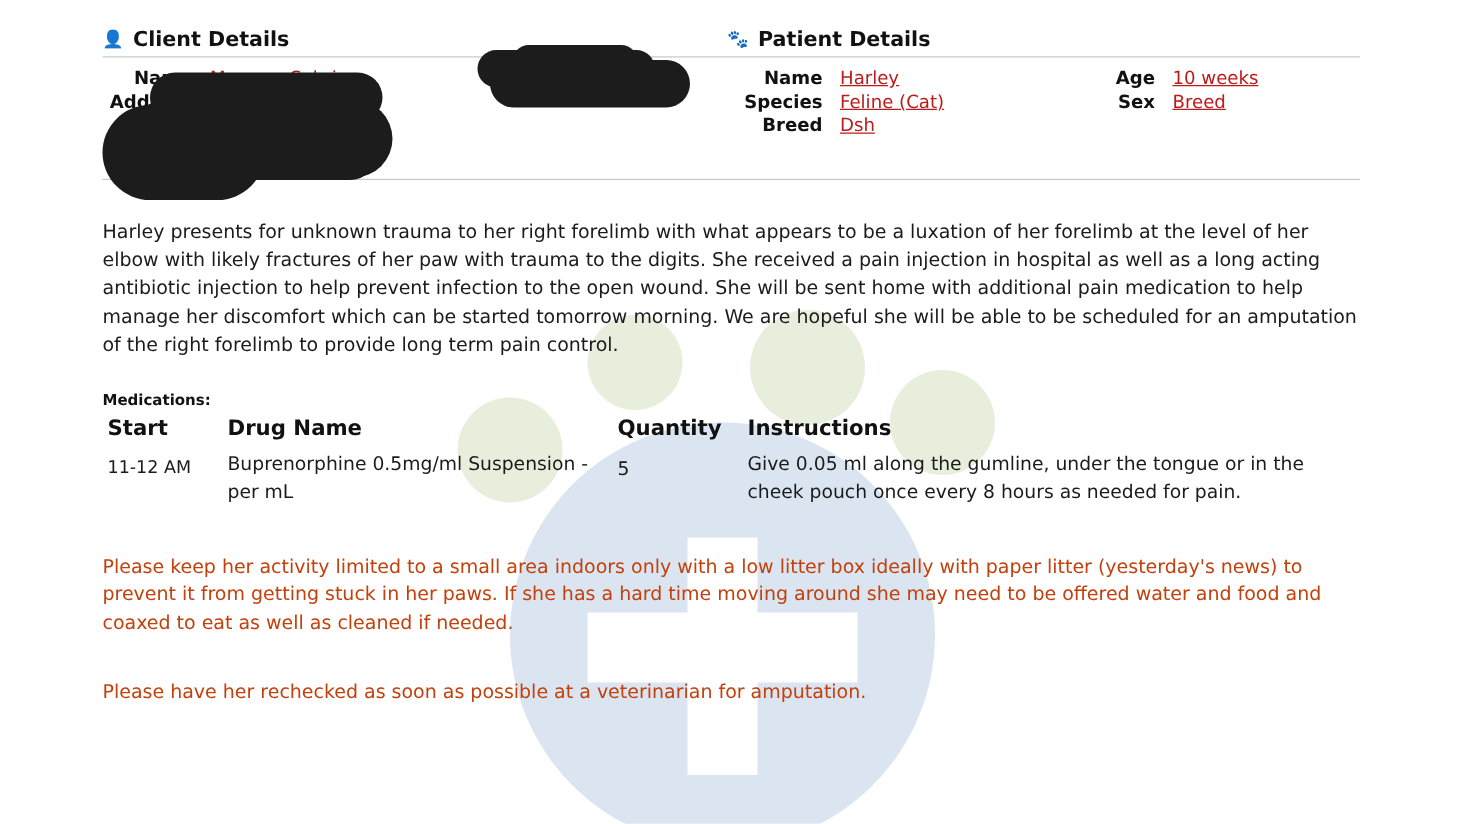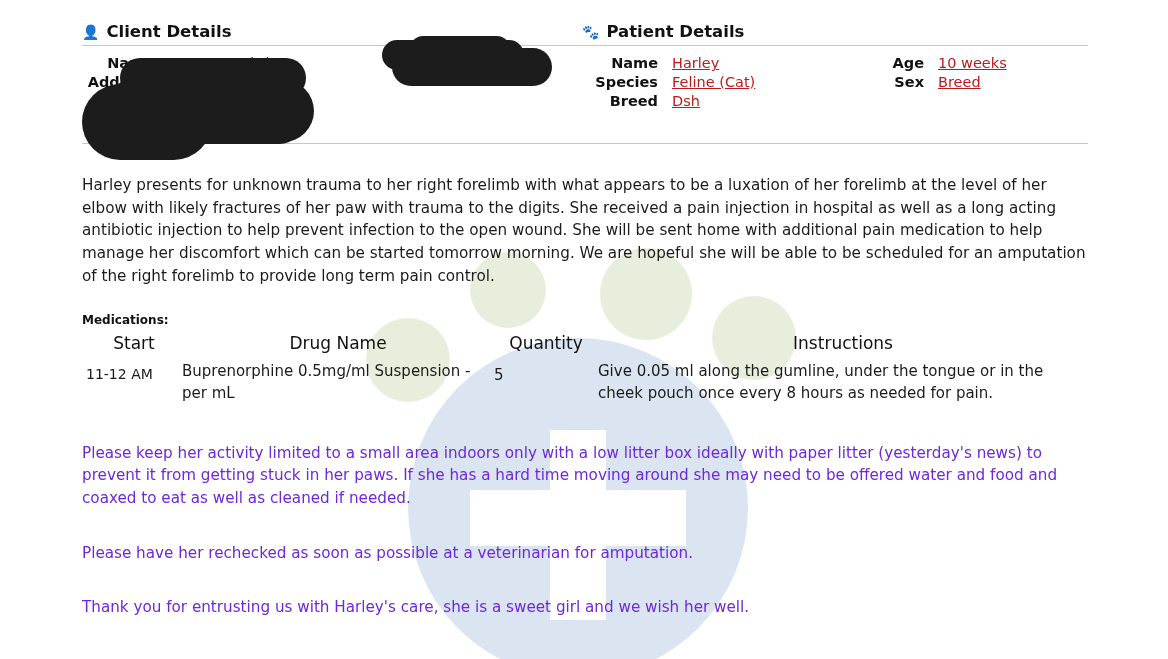--- a/index.html
+++ b/index.html
@@ -158,23 +158,23 @@
     color: #111;
   }
 
   .med-table {
     margin: 6px 80px 0 82px;
     width: 1006px;
     border-collapse: collapse;
     font-size: 15px;
   }
   .med-table th {
-    text-align: center;
+    text-align: left;
     font-size: 17px;
-    font-weight: normal;
+    font-weight: bold;
     color: #111;
     padding: 0 0 6px 0;
     vertical-align: bottom;
   }
   .med-table td {
     vertical-align: top;
     color: #1b1b1b;
     padding: 2px 0 0 0;
     line-height: 1.42;
   }
@@ -183,21 +183,21 @@
   .c-qty   { width: 104px; }
   .c-instr { width: auto; }
   .td-start { font-size: 14px; padding-top: 6px !important; padding-left: 4px !important; }
   .td-qty { padding-top: 6px !important; }
 
   .tail-text {
     margin: 38px 80px 0 82px;
     width: 1006px;
     font-size: 15.2px;
     line-height: 1.49;
-    color: #6d28d9;
+    color: #c2410c;
   }
   .tail-text .para + .para { margin-top: 32px; }
 </style>
 </head>
 <body>
 
 <div class="watermark">
   <div class="wm-leaf wm-l1"></div>
   <div class="wm-leaf wm-l2"></div>
   <div class="wm-leaf wm-l3"></div>
@@ -294,16 +294,15 @@
         <td class="c-drug">Buprenorphine 0.5mg/ml Suspension - per mL</td>
         <td class="c-qty td-qty">5</td>
         <td class="c-instr">Give 0.05 ml along the gumline, under the tongue or in the cheek pouch once every 8 hours as needed for pain.</td>
       </tr>
     </tbody>
   </table>
 
   <div class="tail-text">
     <p class="para">Please keep her activity limited to a small area indoors only with a low litter box ideally with paper litter (yesterday's news) to prevent it from getting stuck in her paws.  If she has a hard time moving around she may need to be offered water and food and coaxed to eat as well as cleaned if needed.</p>
     <p class="para">Please have her rechecked as soon as possible at a veterinarian for amputation.</p>
-    <p class="para">Thank you for entrusting us with Harley's care, she is a sweet girl and we wish her well.</p>
   </div>
 
 </div>
 
 </body></html>

